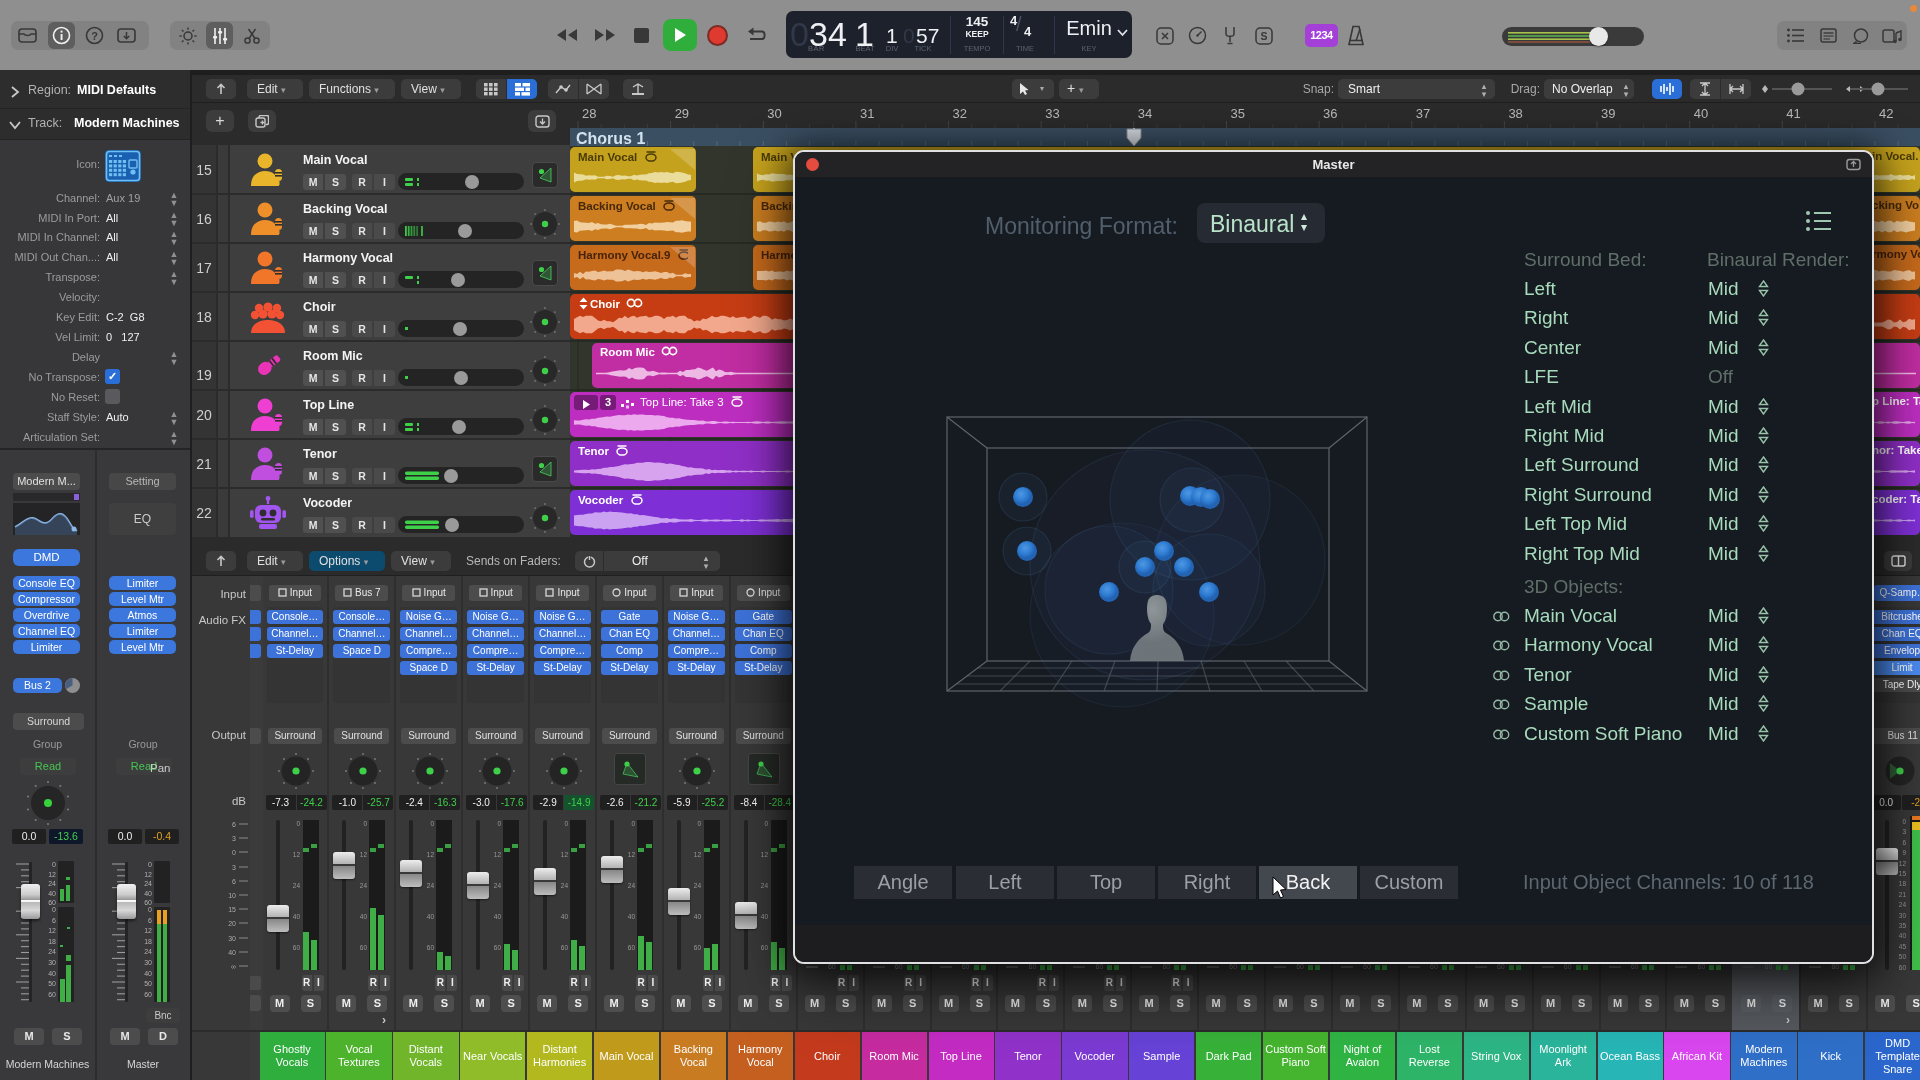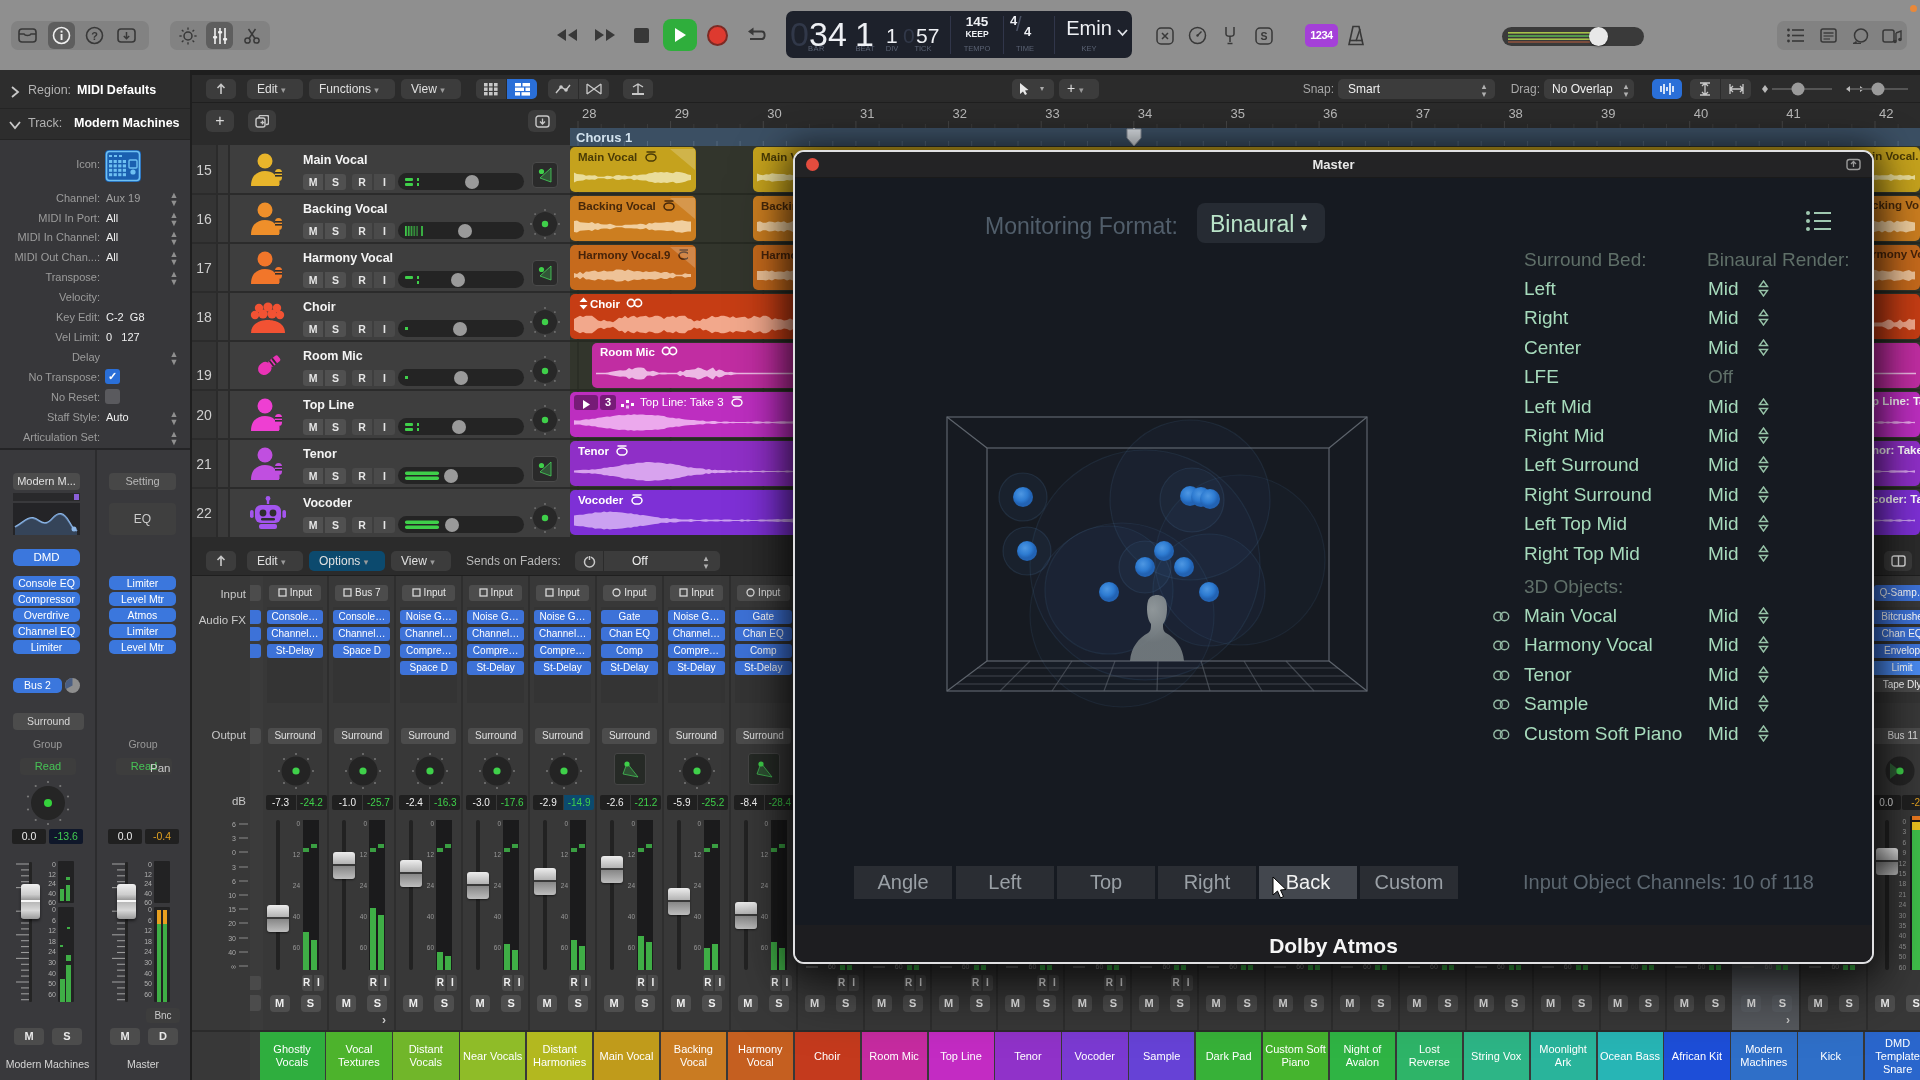--- a/index.html
+++ b/index.html
@@ -622,21 +622,21 @@
 <div style="position:absolute;left:1137.8400000000001px;top:106px;width:40px;height:16px;color:#b8b8b8;font-size:13px">34</div>
 <div style="position:absolute;left:1230.48px;top:106px;width:40px;height:16px;color:#b8b8b8;font-size:13px">35</div>
 <div style="position:absolute;left:1323.12px;top:106px;width:40px;height:16px;color:#b8b8b8;font-size:13px">36</div>
 <div style="position:absolute;left:1415.76px;top:106px;width:40px;height:16px;color:#b8b8b8;font-size:13px">37</div>
 <div style="position:absolute;left:1508.4px;top:106px;width:40px;height:16px;color:#b8b8b8;font-size:13px">38</div>
 <div style="position:absolute;left:1601.04px;top:106px;width:40px;height:16px;color:#b8b8b8;font-size:13px">39</div>
 <div style="position:absolute;left:1693.68px;top:106px;width:40px;height:16px;color:#b8b8b8;font-size:13px">40</div>
 <div style="position:absolute;left:1786.32px;top:106px;width:40px;height:16px;color:#b8b8b8;font-size:13px">41</div>
 <div style="position:absolute;left:1878.96px;top:106px;width:40px;height:16px;color:#b8b8b8;font-size:13px">42</div>
 <div style="position:absolute;left:570px;top:128px;width:1350px;height:18px;background:#3b4f63"></div>
-<div style="position:absolute;left:576px;top:130px;width:100px;height:14px;color:#d2e2ee;font-size:13px;font-weight:700">Chorus 1</div>
+<div style="position:absolute;left:576px;top:130px;width:100px;height:14px;color:#d2e2ee;font-size:16px;font-weight:700">Chorus 1</div>
 <svg width="1350" height="18" style="position:absolute;left:570px;top:128px">
       <line x1="8.0" y1="13" x2="8.0" y2="18" stroke="#55687c" stroke-width="1"></line>
       <line x1="31.2" y1="13" x2="31.2" y2="18" stroke="#55687c" stroke-width="1"></line>
       <line x1="54.3" y1="13" x2="54.3" y2="18" stroke="#55687c" stroke-width="1"></line>
       <line x1="77.5" y1="13" x2="77.5" y2="18" stroke="#55687c" stroke-width="1"></line>
       <line x1="100.6" y1="13" x2="100.6" y2="18" stroke="#55687c" stroke-width="1"></line>
       <line x1="123.8" y1="13" x2="123.8" y2="18" stroke="#55687c" stroke-width="1"></line>
       <line x1="147.0" y1="13" x2="147.0" y2="18" stroke="#55687c" stroke-width="1"></line>
       <line x1="170.1" y1="13" x2="170.1" y2="18" stroke="#55687c" stroke-width="1"></line>
       <line x1="193.3" y1="13" x2="193.3" y2="18" stroke="#55687c" stroke-width="1"></line>
@@ -1404,21 +1404,21 @@
       <circle cx="32.0" cy="8.0" r="1" fill="#777"></circle>
       <circle cx="37.0" cy="20.0" r="1" fill="#777"></circle>
       <circle cx="32.0" cy="32.0" r="1" fill="#777"></circle>
       <circle cx="20.0" cy="37.0" r="1" fill="#777"></circle>
       <circle cx="8.0" cy="32.0" r="1" fill="#777"></circle>
       <circle cx="3.0" cy="20.0" r="1" fill="#777"></circle>
       <circle cx="8.0" cy="8.0" r="1" fill="#777"></circle>
       <circle cx="20" cy="20" r="3.6" fill="#3fd04a"></circle>
     </svg>
 <div style="position:absolute;left:533.1px;top:795px;width:30px;height:15px;background:#202020;border-radius:2px 0 0 2px;color:#f0f0f0;font-size:10px;text-align:center;line-height:15px">-2.9</div>
-<div style="position:absolute;left:564.1px;top:795px;width:30px;height:15px;background:#0c4a6e;border-radius:0 2px 2px 0;color:#3fd04a;font-size:10px;text-align:center;line-height:15px">-14.9</div>
+<div style="position:absolute;left:564.1px;top:795px;width:30px;height:15px;background:#14532d;border-radius:0 2px 2px 0;color:#3fd04a;font-size:10px;text-align:center;line-height:15px">-14.9</div>
 <div style="position:absolute;left:543.1px;top:820px;width:4px;height:150px;background:#222;border-radius:2px"></div>
 <div style="position:absolute;left:534.1px;top:868px;width:22px;height:27px;background:linear-gradient(#ededed,#b2b2b2 45%,#858585 50%,#bdbdbd);border-radius:3px;box-shadow:0 1px 2px rgba(0,0,0,.5)"></div>
 <div style="position:absolute;left:534.1px;top:880px;width:22px;height:2px;background:#3a3a3a"></div>
 <div style="position:absolute;left:570.1px;top:820px;width:16px;height:150px;background:#1b1b1c"></div>
 <svg width="16" height="150" style="position:absolute;left:570px;top:820px">
       <rect x="1" y="120" width="6" height="30" fill="#3fae46"></rect>
       <rect x="9" y="126" width="6" height="24" fill="#3fae46"></rect>
       <rect x="1" y="28" width="6" height="4" fill="#3a9e42"></rect>
       <rect x="9" y="24" width="6" height="4" fill="#3a9e42"></rect>
     </svg>
@@ -1813,21 +1813,21 @@
     </div>
 <div style="position:absolute;left:1463.7px;top:1032px;width:65.30000000000001px;height:48px;background:#2db586">
       <div class="cell" style="left:0;top:0;width:65px;height:48px">String Vox</div>
     </div>
 <div style="position:absolute;left:1530.6000000000001px;top:1032px;width:65.30000000000001px;height:48px;background:#29b49b">
       <div class="cell" style="left:0;top:0;width:65px;height:48px">Moonlight Ark</div>
     </div>
 <div style="position:absolute;left:1597.5px;top:1032px;width:65.30000000000001px;height:48px;background:#27b5b5">
       <div class="cell" style="left:0;top:0;width:65px;height:48px">Ocean Bass</div>
     </div>
-<div style="position:absolute;left:1664.4px;top:1032px;width:65.30000000000001px;height:48px;background:#1d4ed8">
+<div style="position:absolute;left:1664.4px;top:1032px;width:65.30000000000001px;height:48px;background:#d946ef">
       <div class="cell" style="left:0;top:0;width:65px;height:48px">African Kit</div>
     </div>
 <div style="position:absolute;left:1731.3000000000002px;top:1032px;width:65.30000000000001px;height:48px;background:#2f6fc8">
       <div class="cell" style="left:0;top:0;width:65px;height:48px">Modern Machines</div>
     </div>
 <div style="position:absolute;left:1798.2px;top:1032px;width:65.30000000000001px;height:48px;background:#2f6fc8">
       <div class="cell" style="left:0;top:0;width:65px;height:48px">Kick</div>
     </div>
 <div style="position:absolute;left:1865.1000000000001px;top:1032px;width:65.30000000000001px;height:48px;background:#2a66cc">
       <div class="cell" style="left:0;top:0;width:65px;height:48px">DMD Template Snare</div>
@@ -2019,13 +2019,12 @@
 <div style="position:absolute;left:956px;top:866px;width:98px;height:33px;background:#2a2d33;color:#9aa0a6;font-size:20px;text-align:center;line-height:33px">Left</div>
 <div style="position:absolute;left:1057px;top:866px;width:98px;height:33px;background:#2a2d33;color:#9aa0a6;font-size:20px;text-align:center;line-height:33px">Top</div>
 <div style="position:absolute;left:1158px;top:866px;width:98px;height:33px;background:#2a2d33;color:#9aa0a6;font-size:20px;text-align:center;line-height:33px">Right</div>
 <div style="position:absolute;left:1259px;top:866px;width:98px;height:33px;background:#43474e;color:#f2f2f2;font-size:20px;text-align:center;line-height:33px">Back</div>
 <div style="position:absolute;left:1360px;top:866px;width:98px;height:33px;background:#2a2d33;color:#9aa0a6;font-size:20px;text-align:center;line-height:33px">Custom</div>
 <div style="position:absolute;left:1523px;top:871px;width:330px;height:24px;color:#5c6770;font-size:20px;white-space:nowrap">Input Object Channels: 10 of 118</div>
 <svg width="17" height="24" style="position:absolute;left:1272px;top:876px">
       <path d="M1 1 L1 19 L5.5 15 L8.5 22 L11.5 20.5 L8.5 14 L14 13.5 z" fill="#fff" stroke="#000" stroke-width="1"></path>
     </svg>
 <div style="position:absolute;left:795px;top:925px;width:1077px;height:37px;background:#1d1d20;border-radius:0 0 9px 9px"></div>
-<div style="position:absolute;left:793px;top:934px;width:1081px;height:24px;color:#f5f5f5;font-size:21px;font-weight:700;text-align:center">Dolby Atmos</div>
 </div>
 </body></html>

